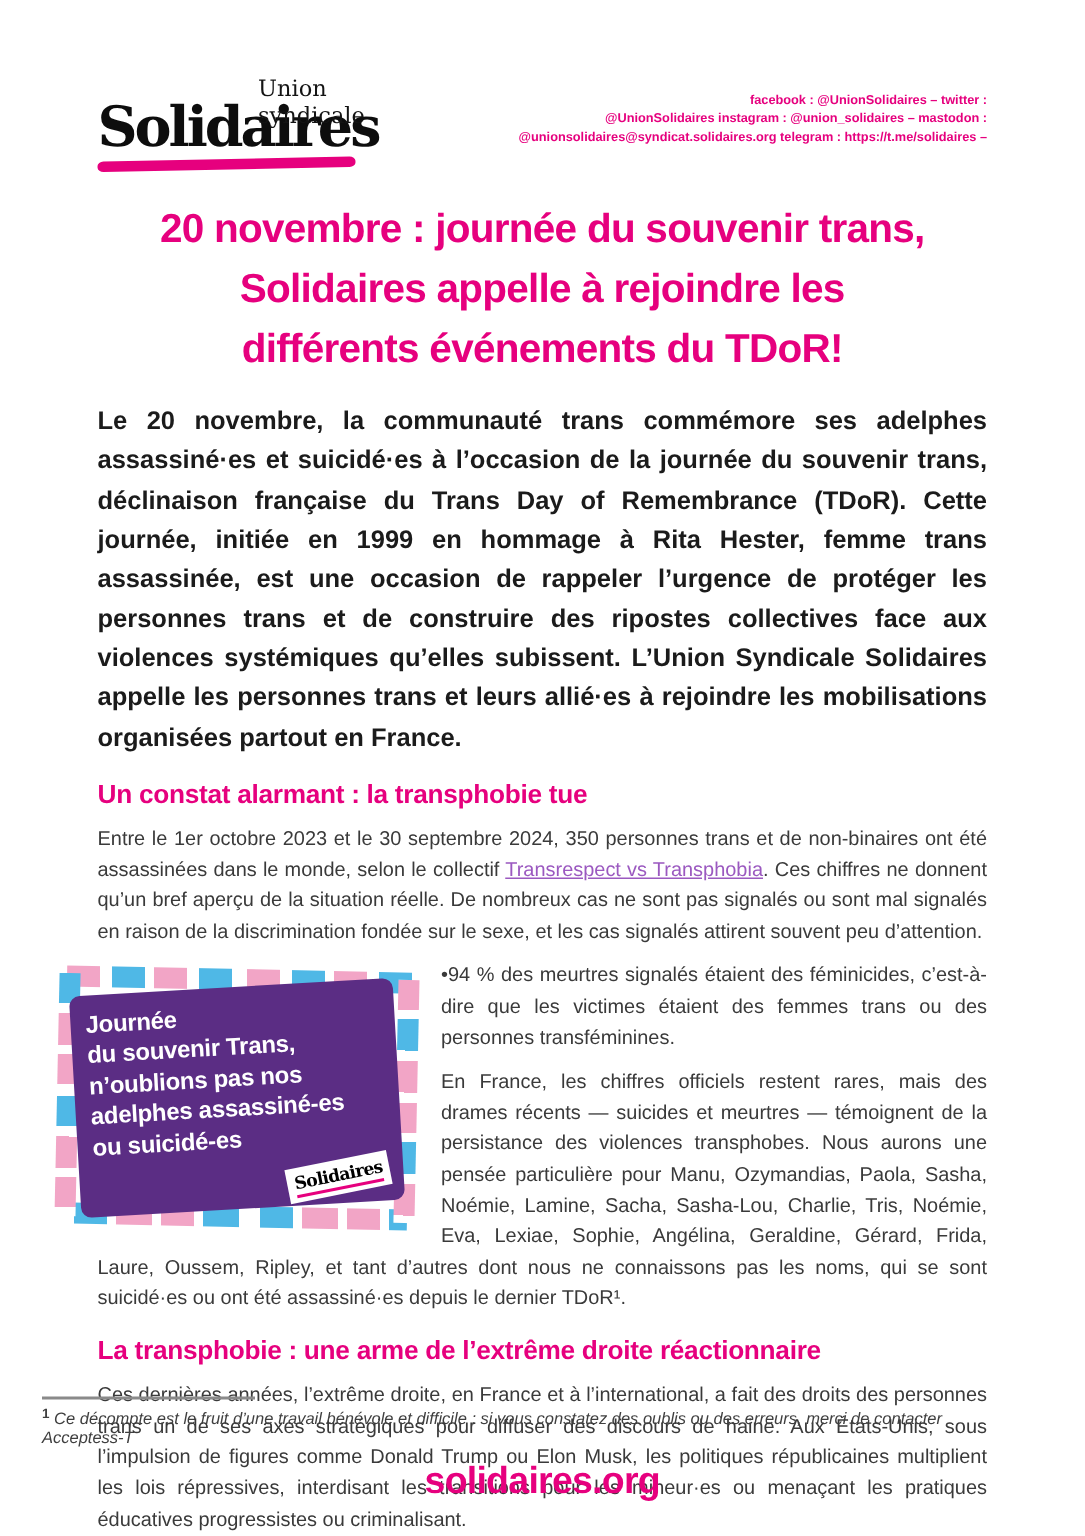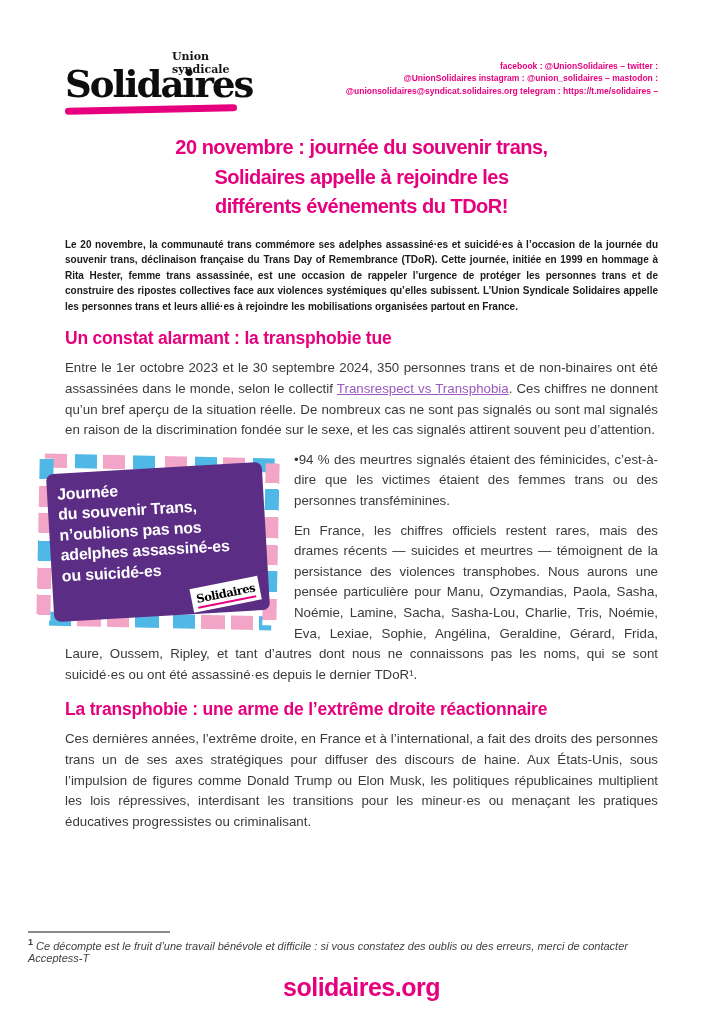--- a/index.html
+++ b/index.html
@@ -16,39 +16,39 @@
   }
   
   .header{display:flex; justify-content:space-between; align-items:flex-start;}
   .logo{position:relative; padding-top:16px; width:200px;}
   .logo-main{
     font-family:"DejaVu Serif", serif; font-weight:bold; font-size:37px;
     letter-spacing:-2px; color:#0d0d0d; line-height:1; white-space:nowrap;
   }
   .logo-sub{
     position:absolute; top:0; left:107px;
-    font-family:"DejaVu Serif", serif; font-weight:bold; font-size:11px;
+    font-family:"DejaVu Serif", serif; font-weight:normal; font-size:15px;
     color:#141414; line-height:1.2;
   }
   .logo-underline{
     width:172px; height:7px; margin-top:3px; background:var(--pink);
     border-radius:4px/3px; transform:rotate(-1.2deg);
   }
   .header-right{text-align:right; padding-top:10px;}
   .date{font-size:19px; font-weight:bold; color:var(--pink); margin-bottom:3px;}
   .social{font-size:8.5px; font-weight:bold; color:var(--pink); line-height:1.45;}
   
   .title{
     margin:20px 0 0; text-align:center; color:var(--pink);
-    font-size:20px; font-weight:bold; line-height:1.48; letter-spacing:-0.5px;
+    font-size:27px; font-weight:bold; line-height:1.48; letter-spacing:-0.5px;
   }
   
   .intro{
     margin:15px 0 0; font-weight:bold; color:#1b1b1b;
-    font-size:10px; line-height:1.55; text-align:justify;
+    font-size:17px; line-height:1.55; text-align:justify;
   }
   .section-heading{
     margin:14px 0 0; color:var(--pink); font-size:17.5px; font-weight:bold;
     letter-spacing:-0.2px;
   }
   .body{
     margin:9px 0 0; font-size:13.3px; line-height:1.55; text-align:justify;
     color:#3a3a3a;
   }
   .link{color:var(--link); text-decoration:underline; cursor:pointer;}

